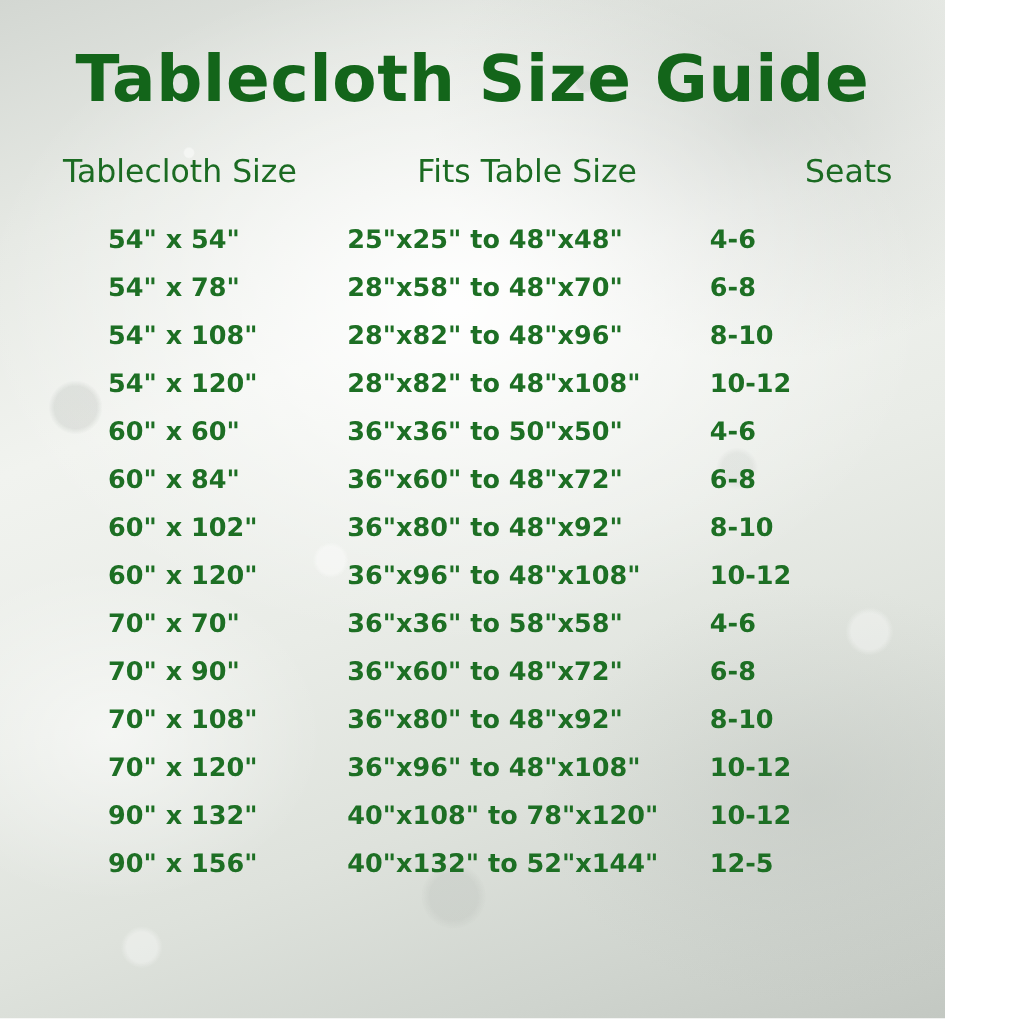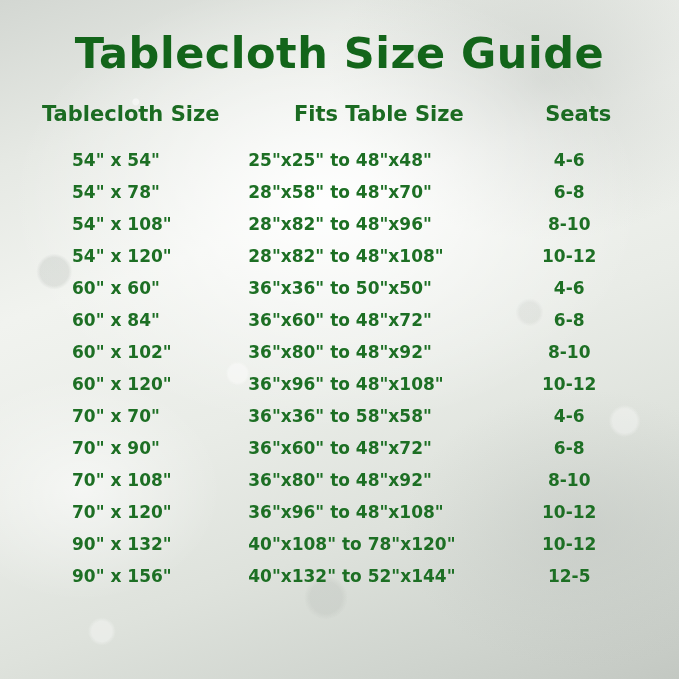--- a/index.html
+++ b/index.html
@@ -7,21 +7,21 @@
     padding: 0;
   }
   body {
     width: 679px;
     height: 679px;
     font-family: "DejaVu Sans", sans-serif;
     overflow: hidden;
   }
   .page {
     position: relative;
-    width: 679px;
+    width: 630px;
     height: 679px;
     background:
       radial-gradient(ellipse 420px 300px at 48% 30%, rgba(255,255,255,0.95) 0%, rgba(255,255,255,0.35) 45%, rgba(255,255,255,0) 75%),
       radial-gradient(ellipse 200px 160px at 12% 72%, rgba(255,255,255,0.55) 0%, rgba(255,255,255,0) 70%),
       radial-gradient(ellipse 260px 200px at 86% 78%, rgba(190,195,190,0.45) 0%, rgba(255,255,255,0) 70%),
       radial-gradient(ellipse 300px 220px at 80% 12%, rgba(186,191,186,0.5) 0%, rgba(255,255,255,0) 72%),
       linear-gradient(160deg, #d3d7d2 0%, #e6e9e4 18%, #f1f3ef 35%, #e9ece7 55%, #dee2dc 72%, #cfd4ce 88%, #c3c8c2 100%);
     box-sizing: border-box;
     overflow: hidden;
   }
@@ -58,41 +58,41 @@
     margin-top: 24px;
     padding: 0 34px;
   }
   table {
     width: 100%;
     border-collapse: collapse;
     table-layout: fixed;
   }
   th {
     color: #1b6b22;
-    font-weight: bold;
+    font-weight: normal;
     font-size: 21px;
     text-align: left;
     padding-bottom: 18px;
     font-family: "DejaVu Sans", sans-serif;
     margin-left: 48px;
   }
   th.c0 { width: 34%; padding-left: 8px; }
   th.c1 { width: 44%; text-align: center; }
-  th.c2 { width: 22%; text-align: center; }
+  th.c2 { width: 22%; text-align: right; }
   td {
     color: #1d6f24;
     font-size: 17px;
     font-weight: bold;
     padding: 6px 0;
     font-family: "DejaVu Sans", sans-serif;
     white-space: nowrap;
   }
   td.c0 { padding-left: 38px; }
   td.c1 { padding-left: 2px; }
-  td.c2 { text-align: center; padding-right: 18px; }
+  td.c2 { text-align: left; padding-right: 18px; }
 </style>
 </head>
 <body>
 
 <div class="page">
   <div class="texture"></div>
 
   <div class="title">Tablecloth Size Guide</div>
 
   <div class="table-wrap">

